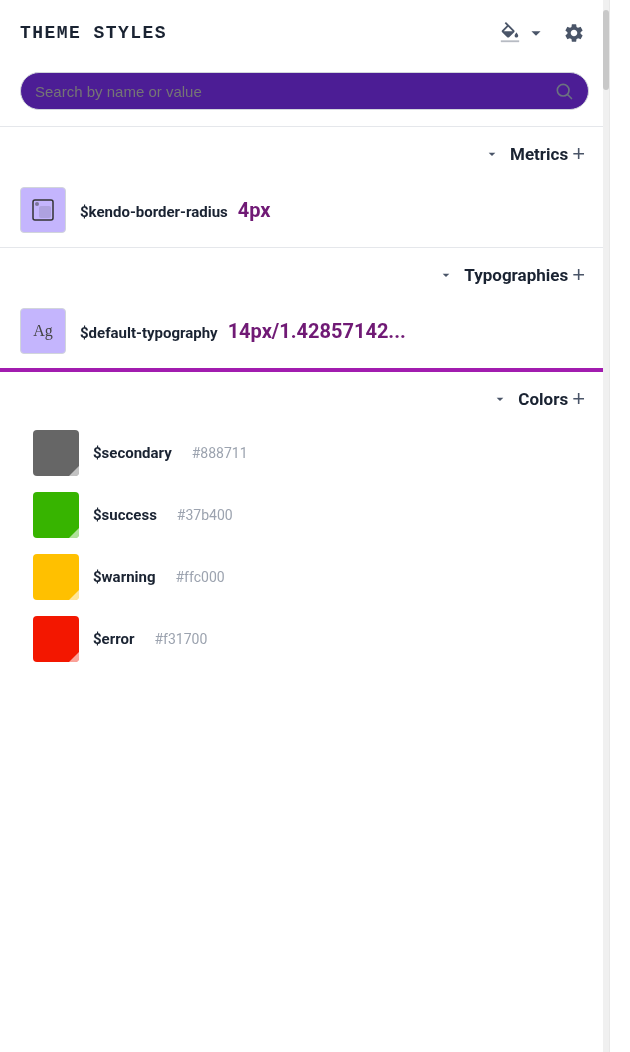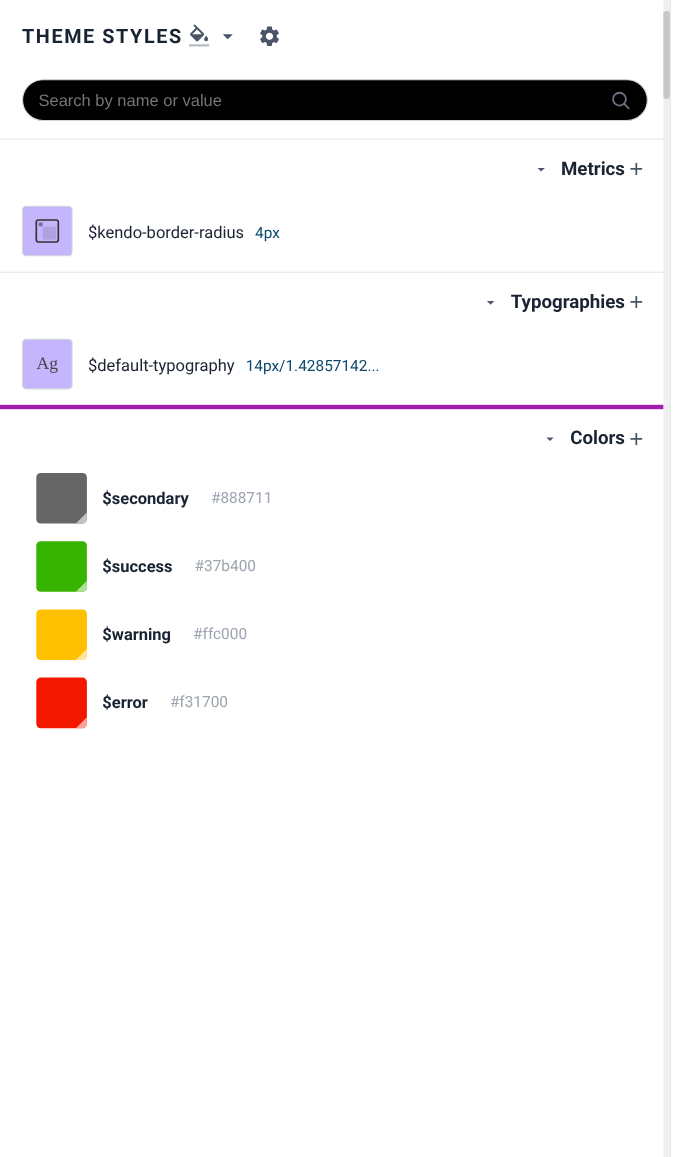--- a/index.html
+++ b/index.html
@@ -21,23 +21,24 @@
       background: #ffffff;
       border-right: 1px solid #e8e8e8;
       min-height: 1052px;
       position: relative;
     }
 
     
     .header {
       display: flex;
       align-items: center;
-      justify-content: flex-start;
+      justify-content: space-between;
       padding: 18px 20px 14px 20px;
       border-bottom: none;
+      font-family: Liberation Mono, monospace;
     }
 
     .header-title {
       font-size: 18px;
       font-weight: 700;
       letter-spacing: 0.08em;
       color: #1a2332;
       text-transform: uppercase;
     }
 
@@ -67,21 +68,21 @@
     .search-container {
       padding: 10px 20px 16px 20px;
     }
 
     .search-box {
       display: flex;
       align-items: center;
       border: 1.5px solid #d1d5db;
       border-radius: 20px;
       padding: 8px 14px;
-      background: #000000;
+      background: #4c1d95;
       gap: 8px;
     }
 
     .search-input {
       flex: 1;
       border: none;
       outline: none;
       font-size: 15px;
       color: #9ca3af;
       background: transparent;
@@ -160,29 +161,29 @@
 
     .typography-preview {
       font-size: 16px;
       font-weight: 500;
       color: #444;
       font-family: Georgia, serif;
     }
 
     .item-name {
       font-size: 15px;
-      font-weight: 400;
+      font-weight: 700;
       color: #1a2332;
     }
 
     .item-value {
-      font-size: 14px;
-      color: #0c4a6e;
+      font-size: 20px;
+      color: #701a75;
       margin-left: 6px;
-      font-weight: 400;
+      font-weight: 700;
     }
 
     
     .colors-section {
       border-top: 4px solid #a21caf;
       padding-left: 13px;
     }
 
     .theme-colors-label {
       padding: 4px 20px 8px 20px;

